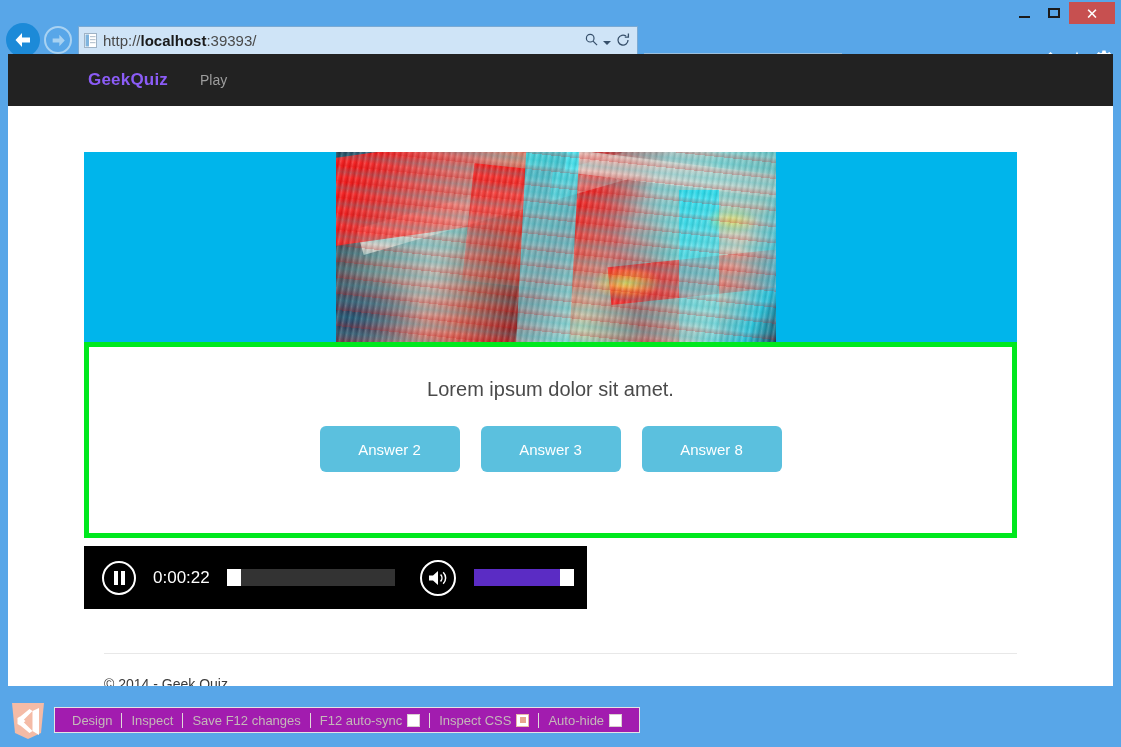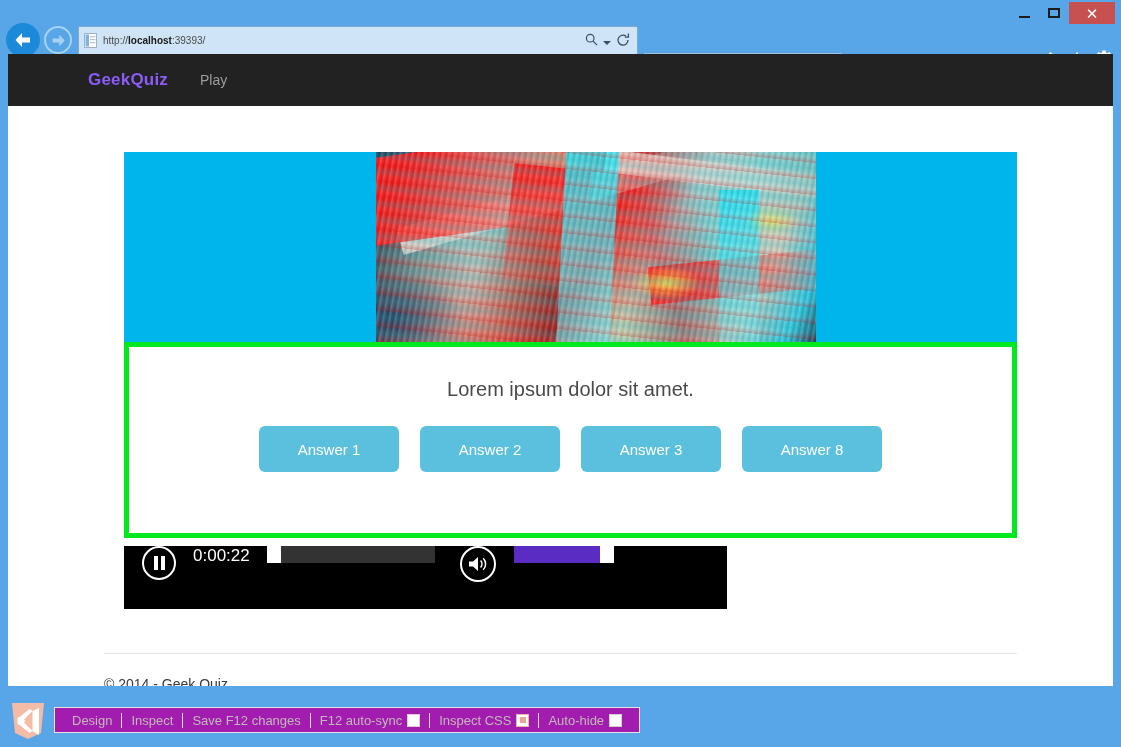--- a/index.html
+++ b/index.html
@@ -51,21 +51,21 @@
     position: absolute; left: 78px; top: 4px;
     width: 560px; height: 29px;
     background: #cfe4f7; border: 1px solid #7aaad4;
     display: flex; align-items: center;
   }
   #page-icon {
     width: 22px; height: 29px; display:flex; align-items:center; justify-content:center;
     flex: 0 0 auto;
   }
   #url-text {
-    flex: 1 1 auto; font-size: 10px; color: #4a4a4a;
+    flex: 1 1 auto; font-size: 15px; color: #4a4a4a;
     white-space: nowrap; overflow: hidden;
     padding-left: 2px;
   }
   #url-text b { color: #1a1a1a; font-weight: bold; }
   #address-actions { display:flex; align-items:center; gap:5px; padding-right:7px; flex:0 0 auto;}
   .addr-icon { color:#37506b; font-size: 15px; line-height:1; }
 
   
   #tab-strip {
     position: absolute; left: 644px; top: 27px;
@@ -105,21 +105,21 @@
   }
   #brand {
     color: #8b5cf6; font-size: 17px; font-weight: bold;
     letter-spacing: .2px; padding-right: 32px;
   }
   #nav-play { color: #9d9d9d; font-size: 14px; }
 
   
   #content { padding: 0; }
 
-  #quiz-wrapper { margin: 46px 96px 0 116px; }
+  #quiz-wrapper { margin: 46px 96px 0 76px; }
 
   
   #media-area {
     height: 190px; background: #00b5eb;
     position: relative; overflow: hidden;
   }
   #painting {
     position: absolute; left: 252px; top: 0;
     width: 440px; height: 190px;
     overflow: hidden;
@@ -211,22 +211,22 @@
     background: #5bc0de; color: #ffffff;
     border: none; border-radius: 6px;
     font-size: 15px; font-family: "Liberation Sans", sans-serif;
     display:flex; align-items:center; justify-content:center;
     cursor: pointer;
   }
 
   
   #media-player {
     margin: 8px 0 0 0;
-    width: 603px; height: 63px; background: #000000;
-    display: flex; padding-left: 18px; gap: 0;
+    width: 503px; height: 63px; background: #000000;
+    display: flex; align-items: center; padding-left: 18px; gap: 0;
   }
   #play-pause-button {
     width: 34px; height: 34px; border-radius: 50%;
     border: 2px solid #ffffff;
     display:flex; align-items:center; justify-content:center; gap:3px;
     flex: 0 0 auto;
   }
   #play-pause-button i { display:block; width:4px; height:14px; background:#fff; }
   #time-display {
     color: #ffffff; font-size: 17px; padding: 0 0 0 17px;
@@ -414,21 +414,20 @@
             <div class="pl yellowblob2"></div>
             <div class="pl darkcorner"></div>
             <div class="pl l3"></div>
             <div class="pl l4"></div>
           </div>
         </div>
 
         <div id="quiz-panel">
           <div id="question-text">Lorem ipsum dolor sit amet.</div>
           <div id="answers">
-            <button class="answer-button">Answer 1</button>
             <button class="answer-button">Answer 2</button>
             <button class="answer-button">Answer 3</button>
             <button class="answer-button">Answer 8</button>
           </div>
         </div>
 
         <div id="media-player">
           <div id="play-pause-button">
             <i></i>
             <i></i>

